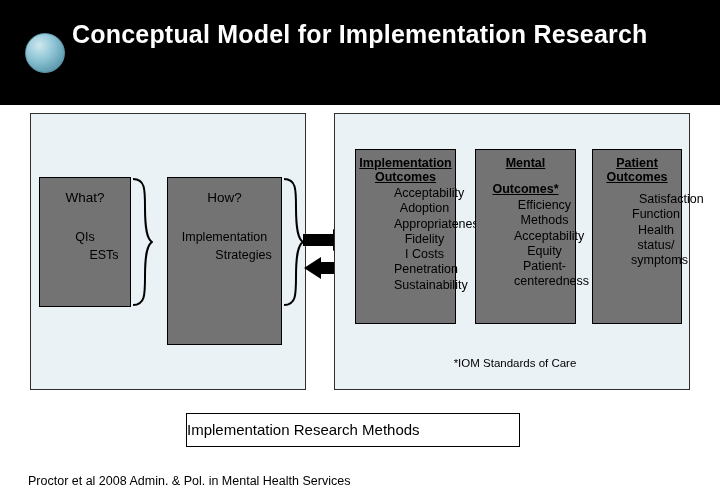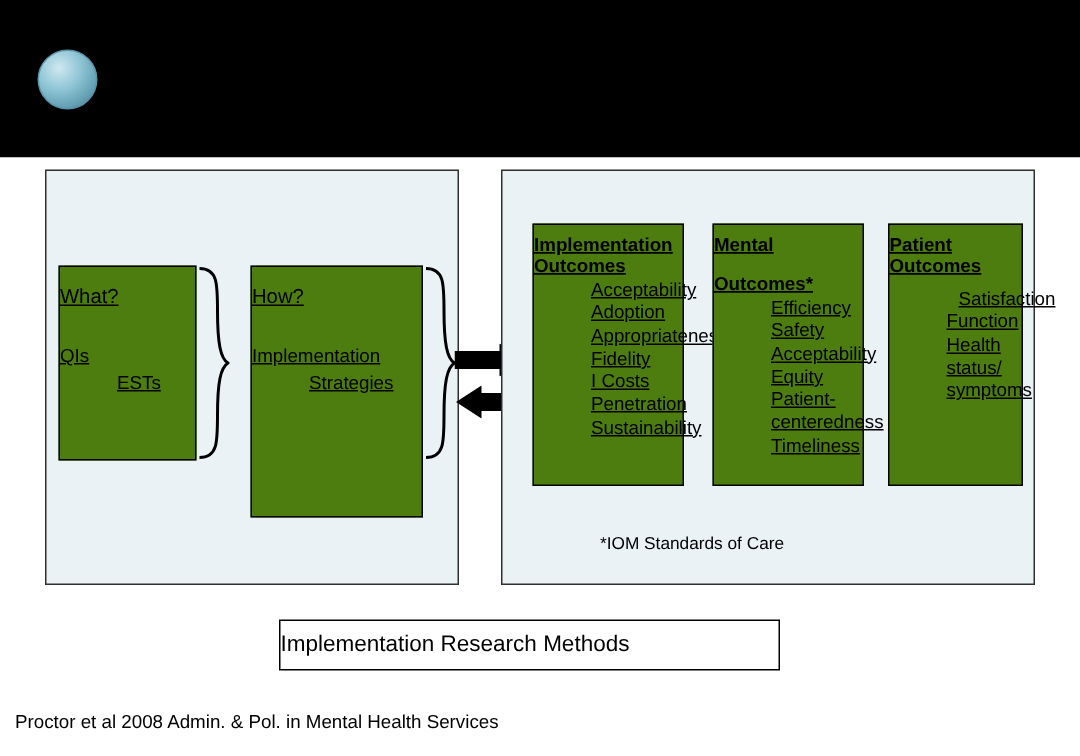--- a/index.html
+++ b/index.html
@@ -60,24 +60,24 @@
     position: absolute;
     background: #eaf2f6;
     border: 1px solid #2f2f2f;
     box-sizing: border-box;
   }
   #panel-left  { left: 30px;  top: 8px;  width: 276px; height: 277px; }
   #panel-right { left: 334px; top: 8px;  width: 356px; height: 277px; }
 
   .wbox {
     position: absolute;
-    background: #4d7c0f;
+    background: #737373;
     border: 1px solid #000000;
     box-sizing: border-box;
-    text-decoration: underline;
+    text-align: center;
   }
   #box-what      { left: 39px;  top: 72px;  width: 92px;  height: 130px; }
   #box-how       { left: 167px; top: 72px;  width: 115px; height: 168px; }
   #box-impl-out  { left: 355px; top: 44px;  width: 101px; height: 175px; }
   #box-serv-out  { left: 475px; top: 44px;  width: 101px; height: 175px; }
   #box-pat-out   { left: 592px; top: 44px;  width: 90px;  height: 175px; }
 
   .box-head {
     font-size: 12.5px;
     font-weight: bold;
@@ -121,49 +121,51 @@
   
   .arrow { position: absolute; }
   #arrow-right { left: 303px; top: 124px; }
   #arrow-left  { left: 303px; top: 152px; }
 
   #iom-note {
     position: absolute;
     left: 400px;
     top: 252px;
     width: 230px;
+    text-align: center;
     font-size: 11.5px;
   }
 
   #box-methods {
     position: absolute;
     left: 186px;
     top: 308px;
     width: 334px;
     height: 34px;
     background: #ffffff;
     border: 1px solid #000000;
     box-sizing: border-box;
     font-size: 15px;
     line-height: 32px;
   }
 
   #citation {
     position: absolute;
-    left: 10px;
+    left: 28px;
     top: 369px;
     font-size: 12.5px;
     color: #000000;
   }
 </style>
 </head>
 <body>
 
 <div id="title-bar">
   <div id="title-logo"></div>
+  <div id="title-text">Conceptual Model for Implementation Research</div>
 </div>
 
 <div id="diagram">
 
   <div class="panel" id="panel-left"></div>
 
   <div class="wbox" id="box-what">
     <div class="box-q">What?</div>
     <div class="box-sub">QIs</div>
     <div class="box-body">ESTs</div>
@@ -208,26 +210,25 @@
     <div class="box-body" style="padding-top:0">Fidelity</div>
     <div class="box-body" style="padding-top:0">I Costs</div>
     <div class="box-body" style="padding-top:0">Penetration</div>
     <div class="box-body" style="padding-top:0">Sustainability</div>
   </div>
 
   <div class="wbox" id="box-serv-out">
     <div class="box-head">Mental</div>
     <div class="box-head" style="padding-top:12px">Outcomes*</div>
     <div class="box-body">Efficiency</div>
-    <div class="box-body" style="padding-top:0">Safety</div>
+    <div class="box-body" style="padding-top:0">Methods</div>
     <div class="box-body" style="padding-top:0">Acceptability</div>
     <div class="box-body" style="padding-top:0">Equity</div>
     <div class="box-body" style="padding-top:0">Patient-</div>
     <div class="box-body" style="padding-top:0">centeredness</div>
-    <div class="box-body" style="padding-top:0">Timeliness</div>
   </div>
 
   <div class="wbox" id="box-pat-out">
     <div class="box-head">Patient</div>
     <div class="box-head" style="padding-top:0">Outcomes</div>
     <div class="box-body-pat">Satisfaction</div>
     <div class="box-body" style="padding-top:0">Function</div>
     <div class="box-body" style="padding-top:0">Health status/</div>
     <div class="box-body" style="padding-top:0">symptoms</div>
   </div>

